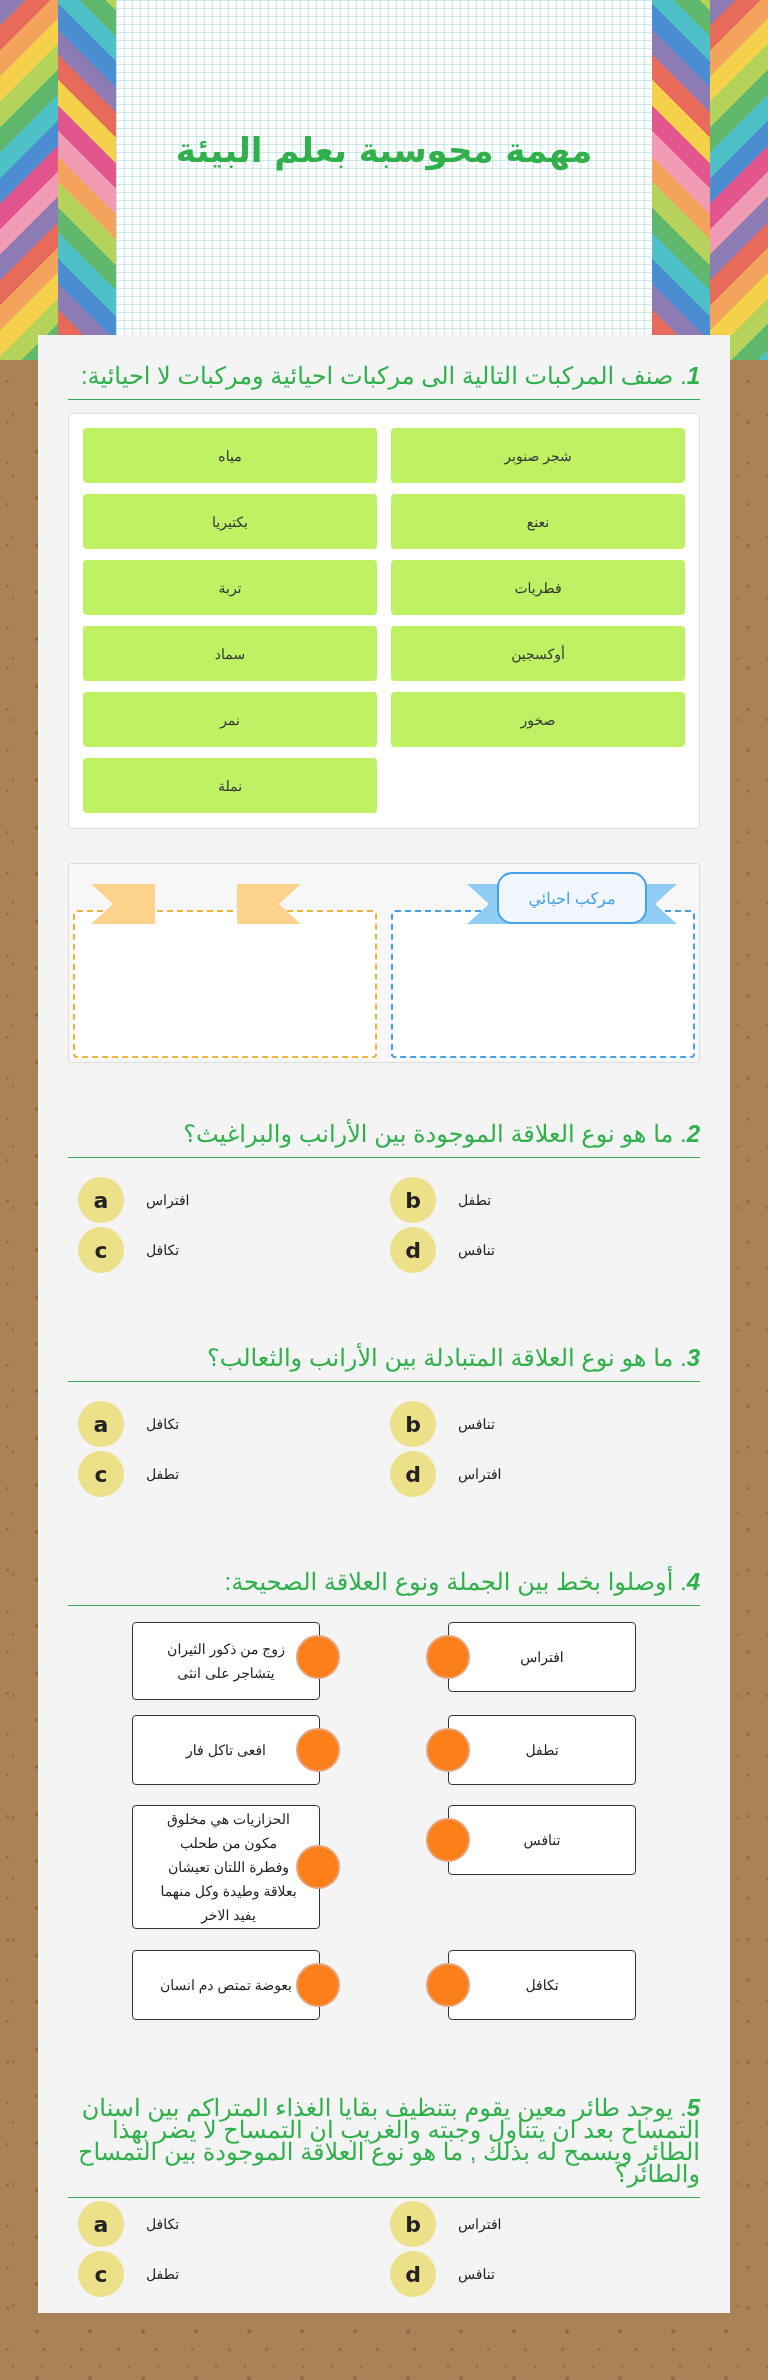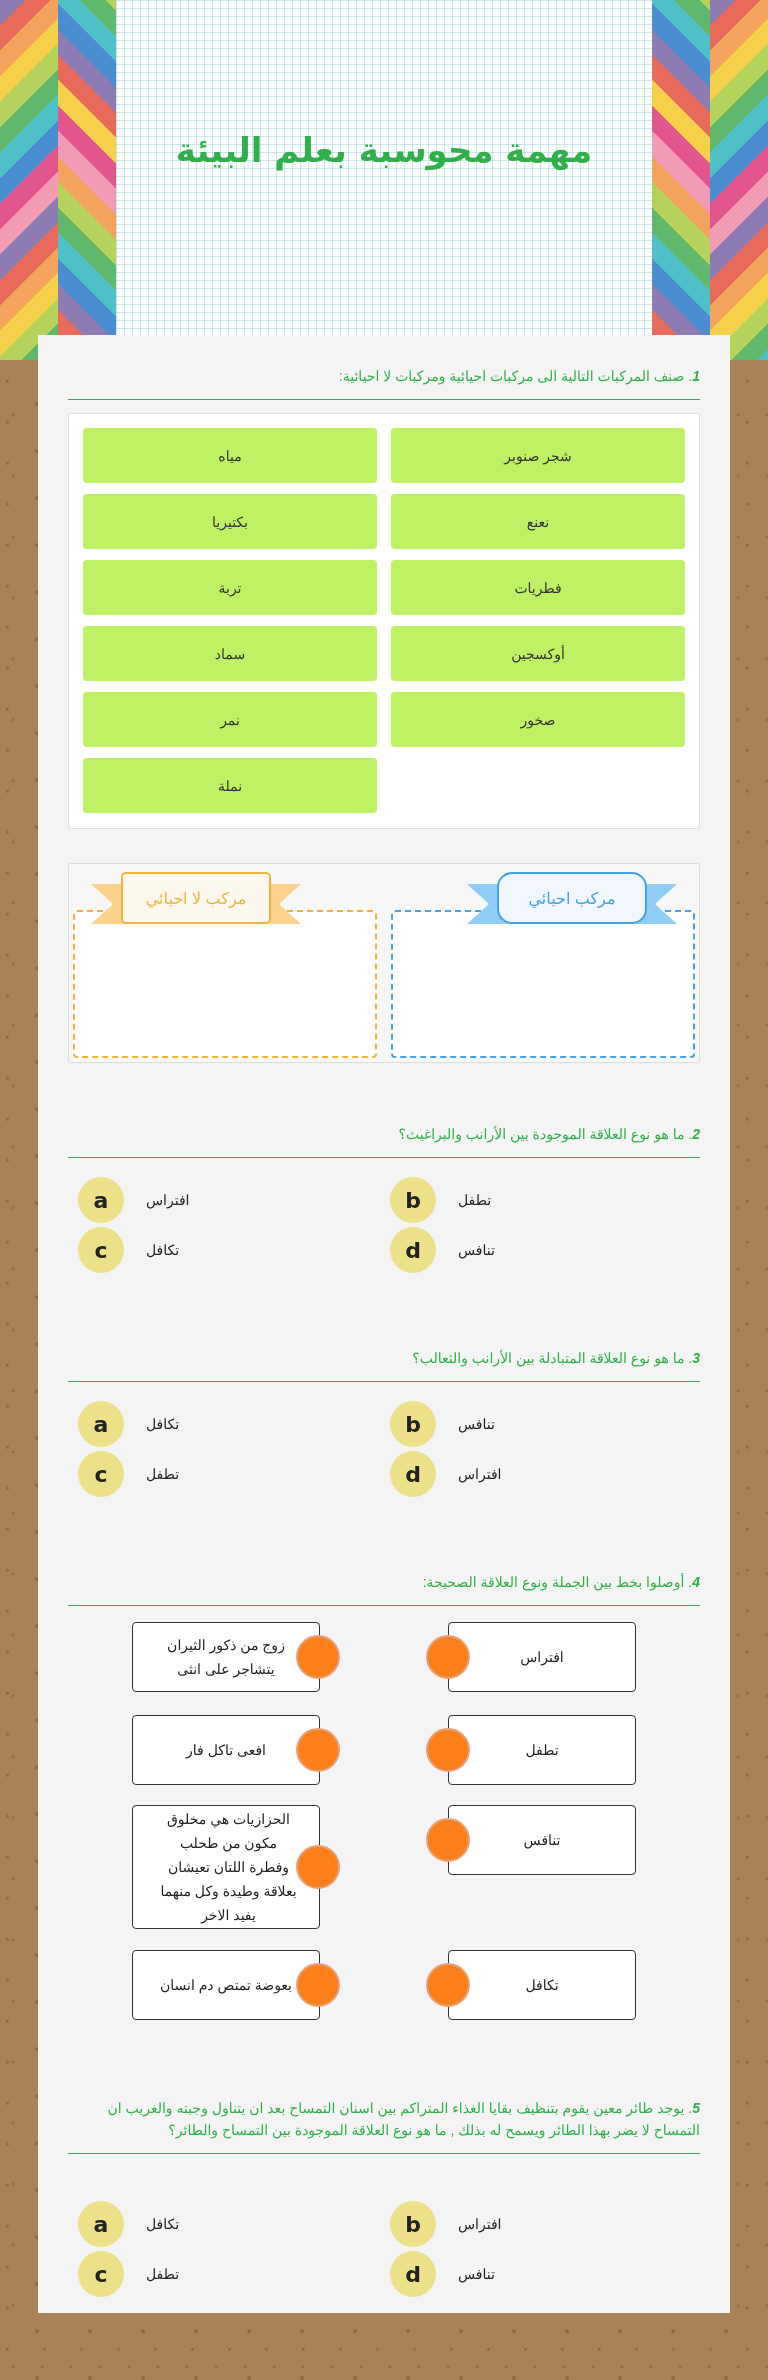--- a/index.html
+++ b/index.html
@@ -48,21 +48,21 @@
     color: #2fb04a; font-size: 34px; font-weight: bold;
     font-family: "DejaVu Sans", sans-serif;
   }
   .main {
     position: absolute; left: 38px; top: 335px; width: 692px; height: 1978px;
     background: #f4f4f4;
   }
   .qhead {
     position: absolute; left: 30px; width: 632px;
     direction: rtl; text-align: right;
-    color: #2fb04a; font-size: 14px; line-height: 22px;
+    color: #2fb04a; font-size: 24px; line-height: 22px;
     padding-bottom: 12px; border-bottom: 1.5px solid #3aa65a;
     font-family: "Liberation Sans", sans-serif;
   }
   .qhead .num { font-weight: bold; font-style: italic; }
   .sortbox {
     position: absolute; left: 30px; top: 78px; width: 632px; height: 416px;
     background: #fff; border: 1px solid #ddd; border-radius: 3px;
   }
   .chip {
     position: absolute; width: 294px; height: 55px;
@@ -151,21 +151,20 @@
     <div class="ribbon-wrap" style="right:22px;">
       <div class="ribbon-tail" style="left:0;background:#8fcdf5;clip-path:polygon(0 0,100% 0,100% 100%,0 100%,22px 50%);"></div>
       <div class="ribbon-tail" style="right:0;background:#8fcdf5;clip-path:polygon(0 0,100% 0,calc(100% - 22px) 50%,100% 100%,0 100%);"></div>
       <div class="ribbon-box" style="border-color:#45a2e6;background:#f1f7fc;color:#45a2e6;border-radius:15px;">مركب احيائي</div>
     </div>
 
     <div class="bin" style="left:4px;border-color:#f0b43c;"></div>
     <div class="ribbon-wrap" style="left:22px;">
       <div class="ribbon-tail" style="left:0;background:#fcd28d;clip-path:polygon(0 0,100% 0,100% 100%,0 100%,22px 50%);"></div>
       <div class="ribbon-tail" style="right:0;background:#fcd28d;clip-path:polygon(0 0,100% 0,calc(100% - 22px) 50%,100% 100%,0 100%);"></div>
-      <div class="ribbon-box" style="border-color:#f0b43c;background:#fdf8ee;color:#f0b43c;">مركب لا احيائي</div>
     </div>
   </div>
 
   <div class="qhead" style="top:788px;">
     <span class="num">2</span><span>. ما هو نوع العلاقة الموجودة بين الأرانب والبراغيث؟</span>
   </div>
   <div class="opt" style="left:40px;top:842px;">
     <span class="letter">a</span>
     <span class="lbl">افتراس</span>
   </div>
@@ -199,21 +198,21 @@
   </div>
   <div class="opt" style="left:352px;top:1116px;">
     <span class="letter">d</span>
     <span class="lbl">افتراس</span>
   </div>
 
   <div class="qhead" style="top:1236px;">
     <span class="num">4</span><span>. أوصلوا بخط بين الجملة ونوع العلاقة الصحيحة:</span>
   </div>
 
-  <div class="mcard" style="left:94px;top:1287px;width:188px;height:70px;">زوج من ذكور الثيران يتشاجر على انثى</div>
+  <div class="mcard" style="left:94px;top:1287px;width:188px;height:78px;">زوج من ذكور الثيران يتشاجر على انثى</div>
   <div class="dot" style="left:258px;top:1300px;"></div>
   <div class="mcard" style="left:94px;top:1380px;width:188px;height:70px;">افعى تاكل فار</div>
   <div class="dot" style="left:258px;top:1393px;"></div>
   <div class="mcard" style="left:94px;top:1470px;width:188px;height:124px;padding-left:27px;">الحزازيات هي مخلوق مكون من طحلب وفطرة اللتان تعيشان بعلاقة وطيدة وكل منهما يفيد الاخر</div>
   <div class="dot" style="left:258px;top:1510px;"></div>
   <div class="mcard" style="left:94px;top:1615px;width:188px;height:70px;">بعوضة تمتص دم انسان</div>
   <div class="dot" style="left:258px;top:1628px;"></div>
 
   <div class="mcard" style="left:410px;top:1287px;width:188px;height:70px;">افتراس</div>
   <div class="dot" style="left:388px;top:1300px;"></div>

